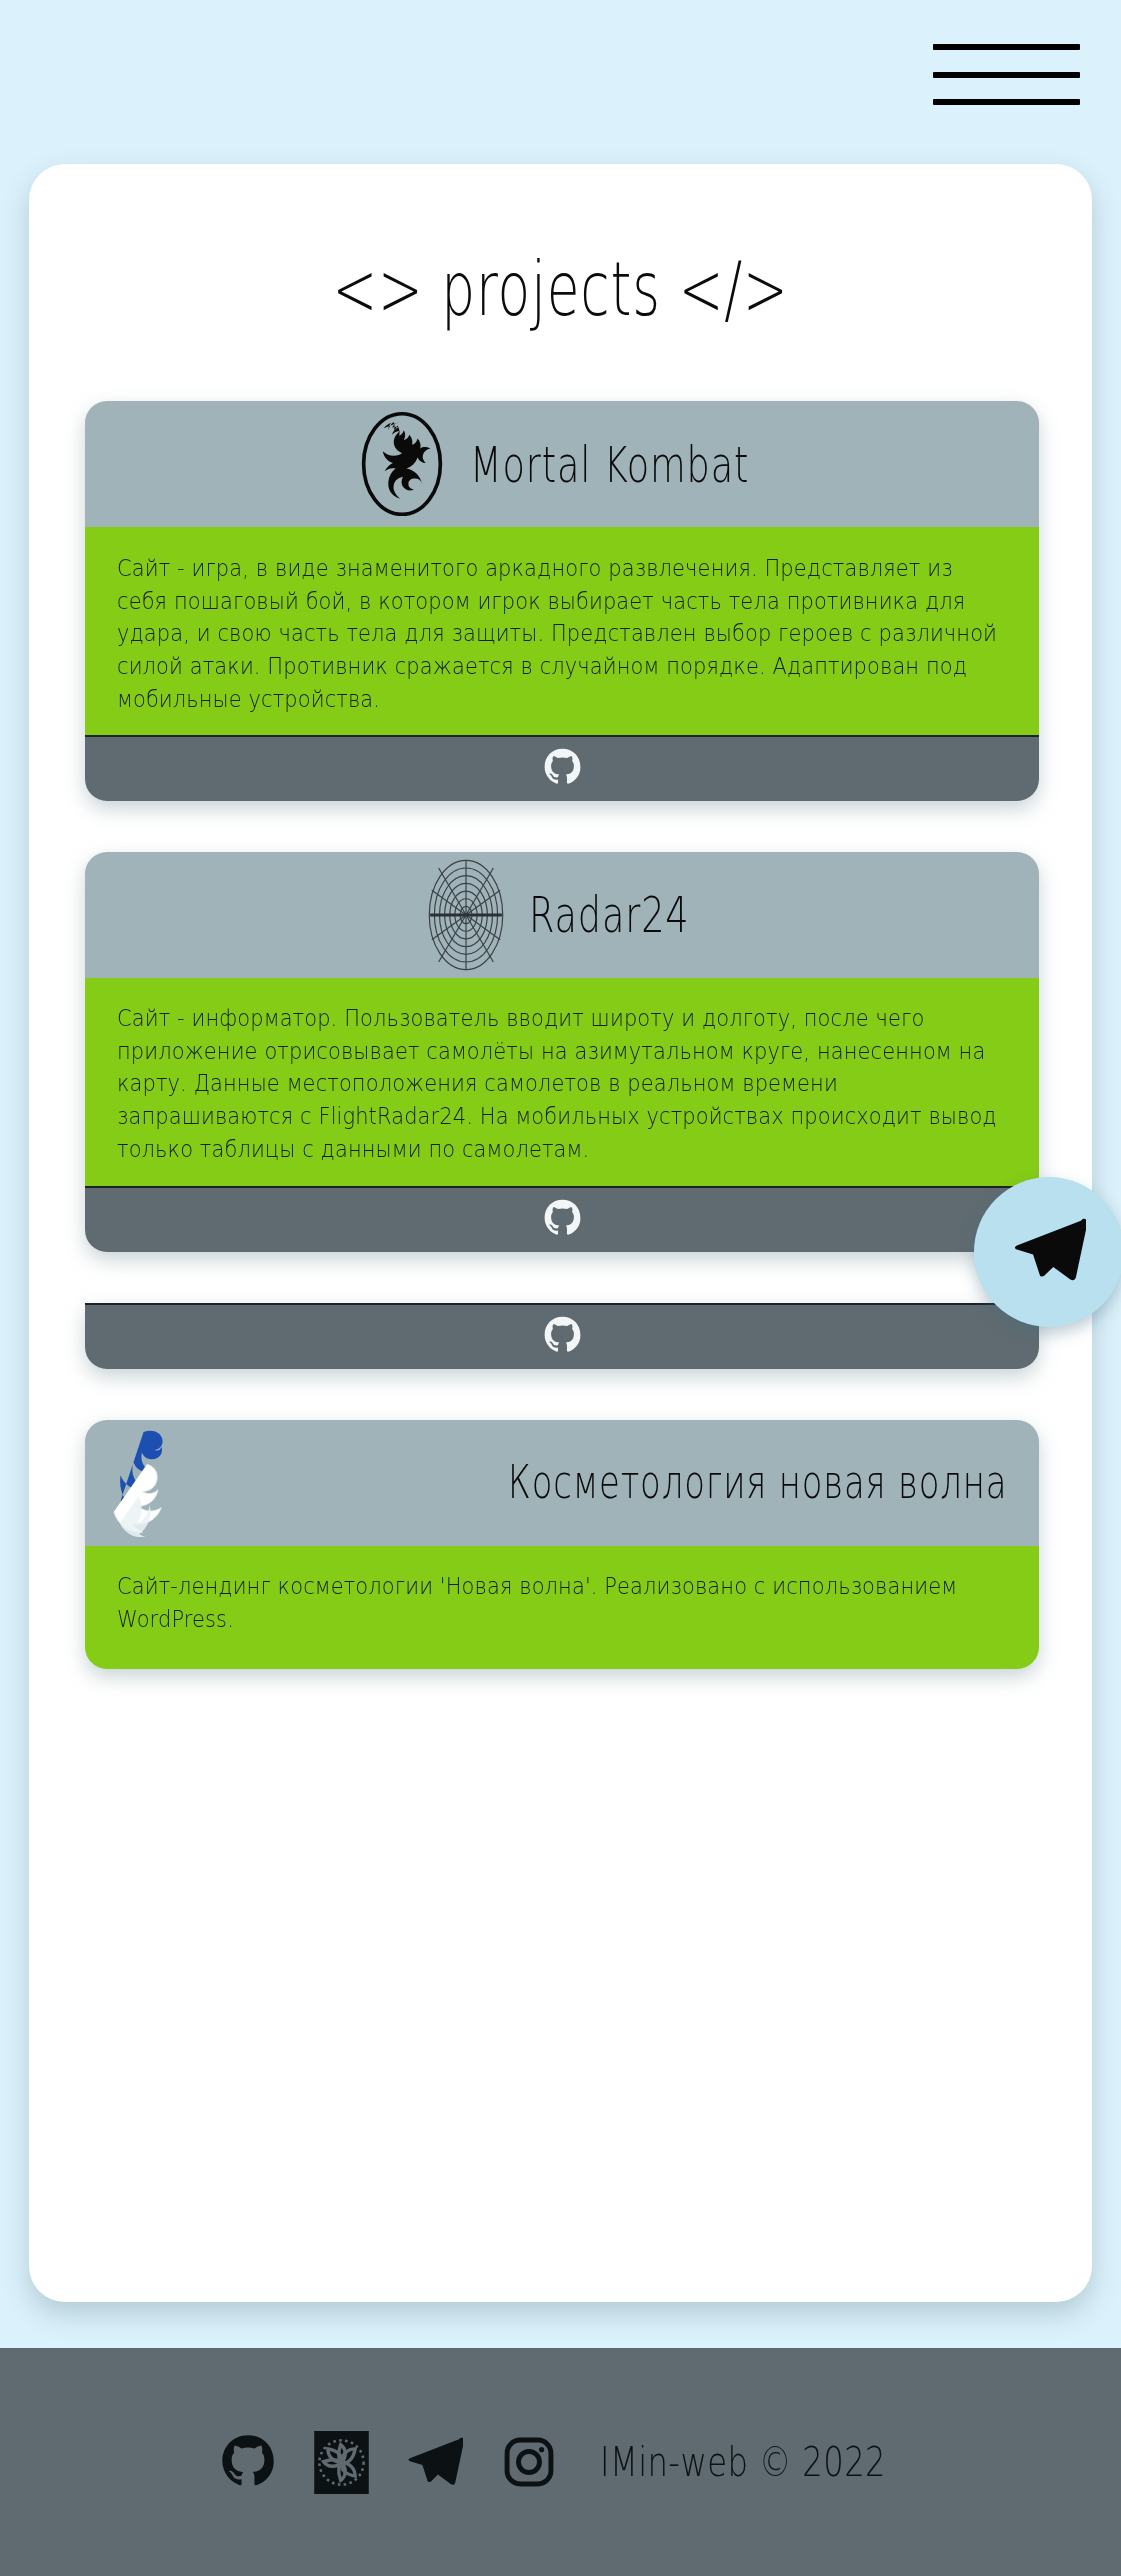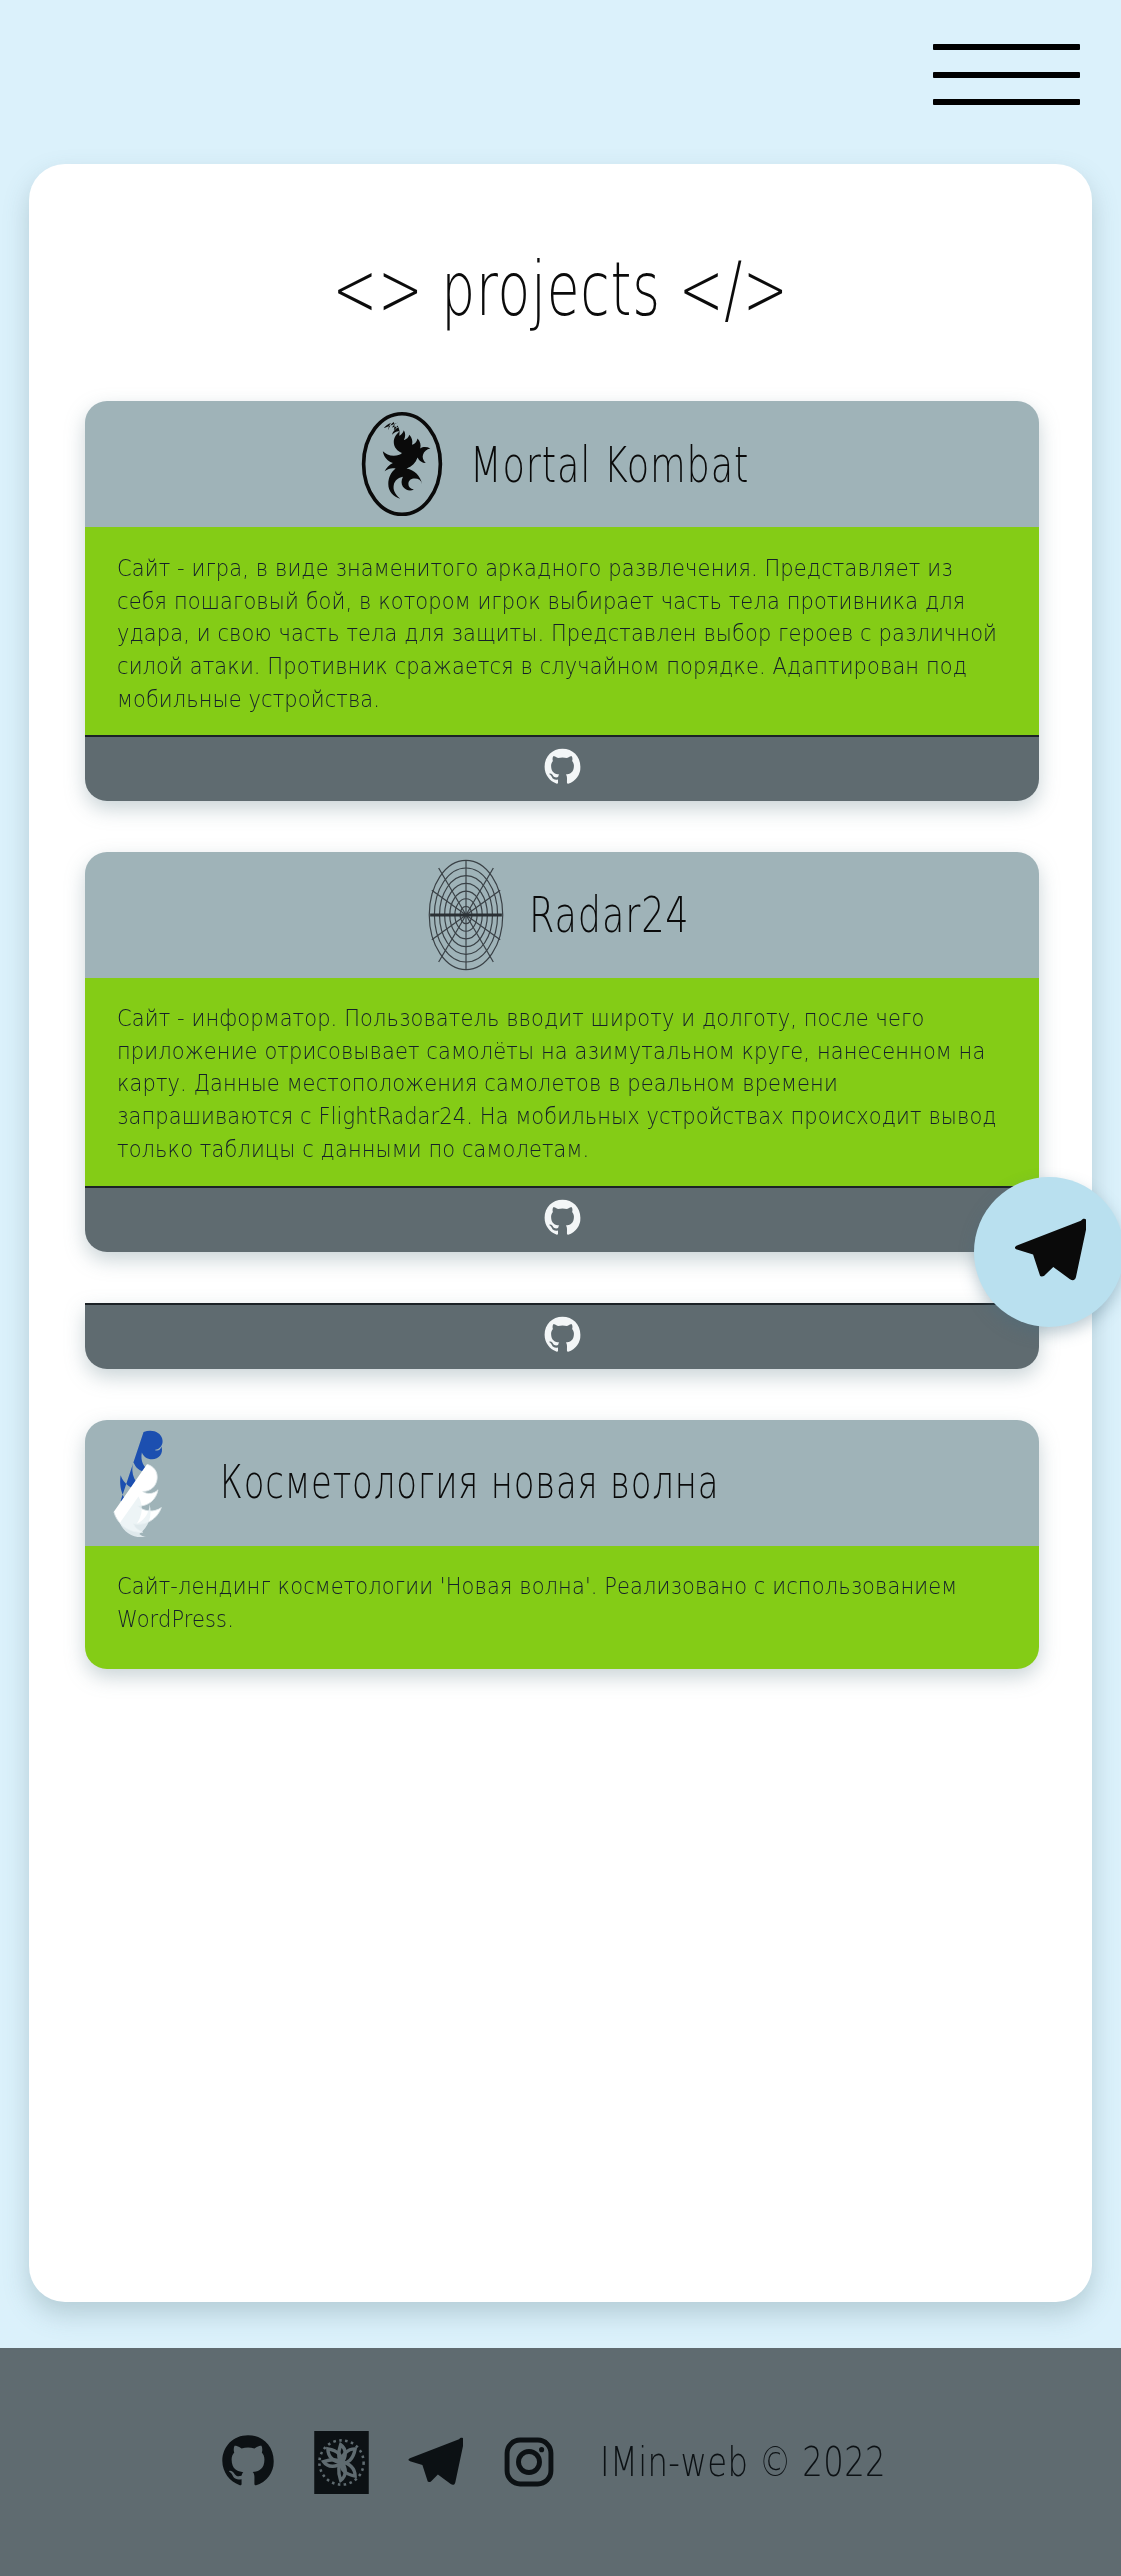--- a/index.html
+++ b/index.html
@@ -190,21 +190,21 @@
         <div class="card-foot">
           <span>
             <svg width="39" height="39" viewBox="0 0 24 24" fill="#f3f6f7">
               <path d="M12 .5C5.73.5.99 5.24.99 11.5c0 4.86 3.15 8.98 7.52 10.43.55.1.75-.24.75-.53 0-.26-.01-1.13-.02-2.05-3.06.66-3.71-1.3-3.71-1.3-.5-1.28-1.22-1.62-1.22-1.62-1-.68.08-.67.08-.67 1.1.08 1.69 1.14 1.69 1.14.98 1.69 2.58 1.2 3.21.92.1-.72.39-1.2.7-1.48-2.44-.28-5.01-1.22-5.01-5.44 0-1.2.43-2.18 1.13-2.95-.11-.28-.49-1.4.11-2.91 0 0 .93-.3 3.03 1.13a10.5 10.5 0 0 1 5.52 0c2.1-1.43 3.02-1.13 3.02-1.13.61 1.51.23 2.63.12 2.91.71.77 1.13 1.75 1.13 2.95 0 4.23-2.58 5.16-5.03 5.43.4.34.75 1.02.75 2.06 0 1.49-.01 2.69-.01 3.05 0 .29.2.64.76.53A10.53 10.53 0 0 0 23.01 11.5C23.01 5.24 18.27.5 12 .5z"></path>
             </svg>
           </span>
         </div>
       </div>
 
       <div class="card no-foot">
-        <div class="card-head" style="justify-content:flex-start;padding-left:28px;gap:34px;">
+        <div class="card-head" style="justify-content:space-between;padding-left:28px;gap:34px;">
           <span class="card-logo">
             <svg width="73" height="116" viewBox="0 0 86 136">
               <path d="M36 8c10-4 20 0 22 8 2 7-3 13-9 13 4 2 7 0 8-4 3 8-3 15-11 15-6 0-10-3-12-8-2 10 2 18 10 22-9 3-17-2-20-11-4 14 2 27 14 33-13 2-25-5-29-17-3 19 6 36 23 44 3 1 5 3 6 6-12-2-23-9-29-20" fill="#1c4fb0"></path>
               <path d="M40 46c8 2 13 9 12 17-1 9-8 15-17 15 6 4 13 3 18-2-2 12-12 20-24 19 8 7 19 8 28 2-5 14-19 22-33 19 2 5 6 8 11 10-16 1-30-9-34-24" fill="#ffffff" stroke="#dfe7ea" stroke-width="1"></path>
               <path d="M30 84c6 10 5 22-2 32 9-4 15-13 15-23 4 13-1 27-12 35 2 2 5 3 8 3-13 3-26-4-31-16" fill="#eaf2f5" opacity=".85"></path>
             </svg>
           </span>
           <span class="card-title small">Косметология новая волна</span>
         </div>
         <div class="card-body">

